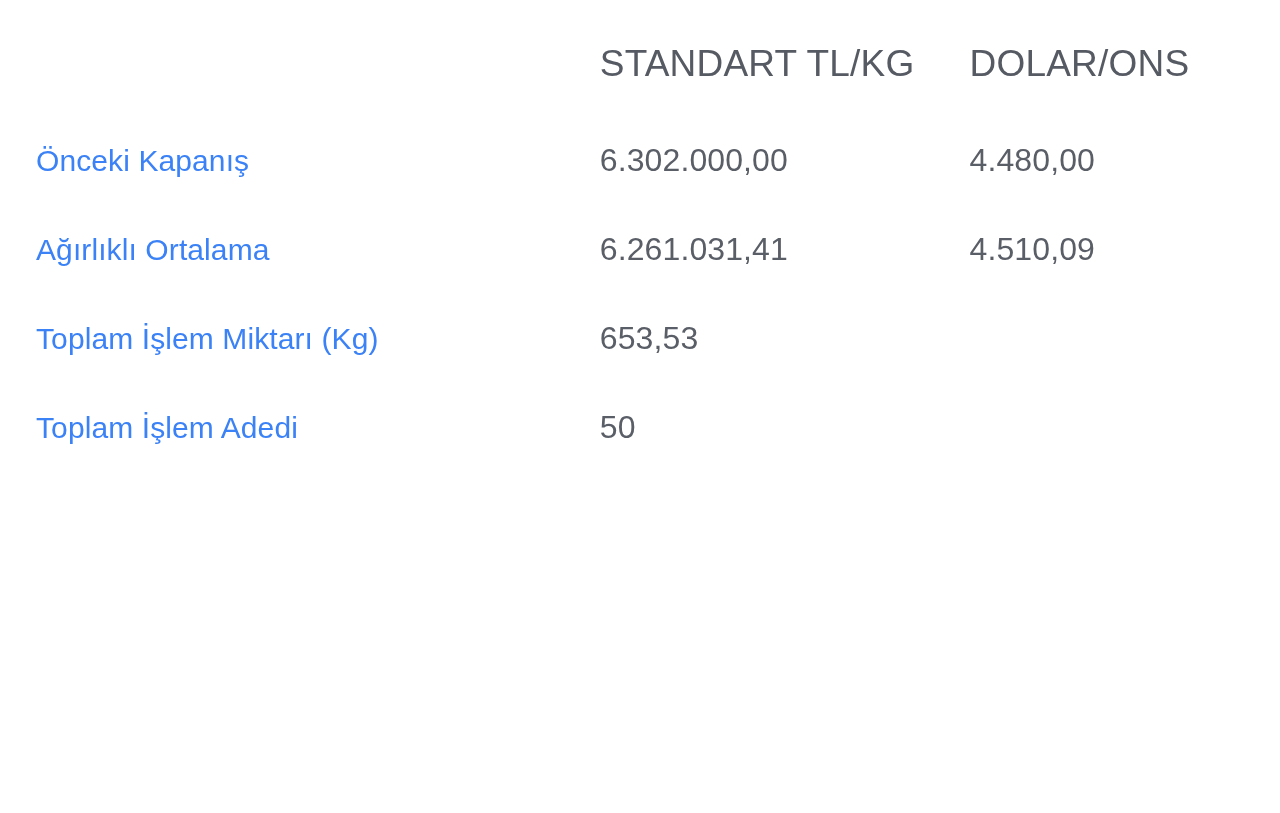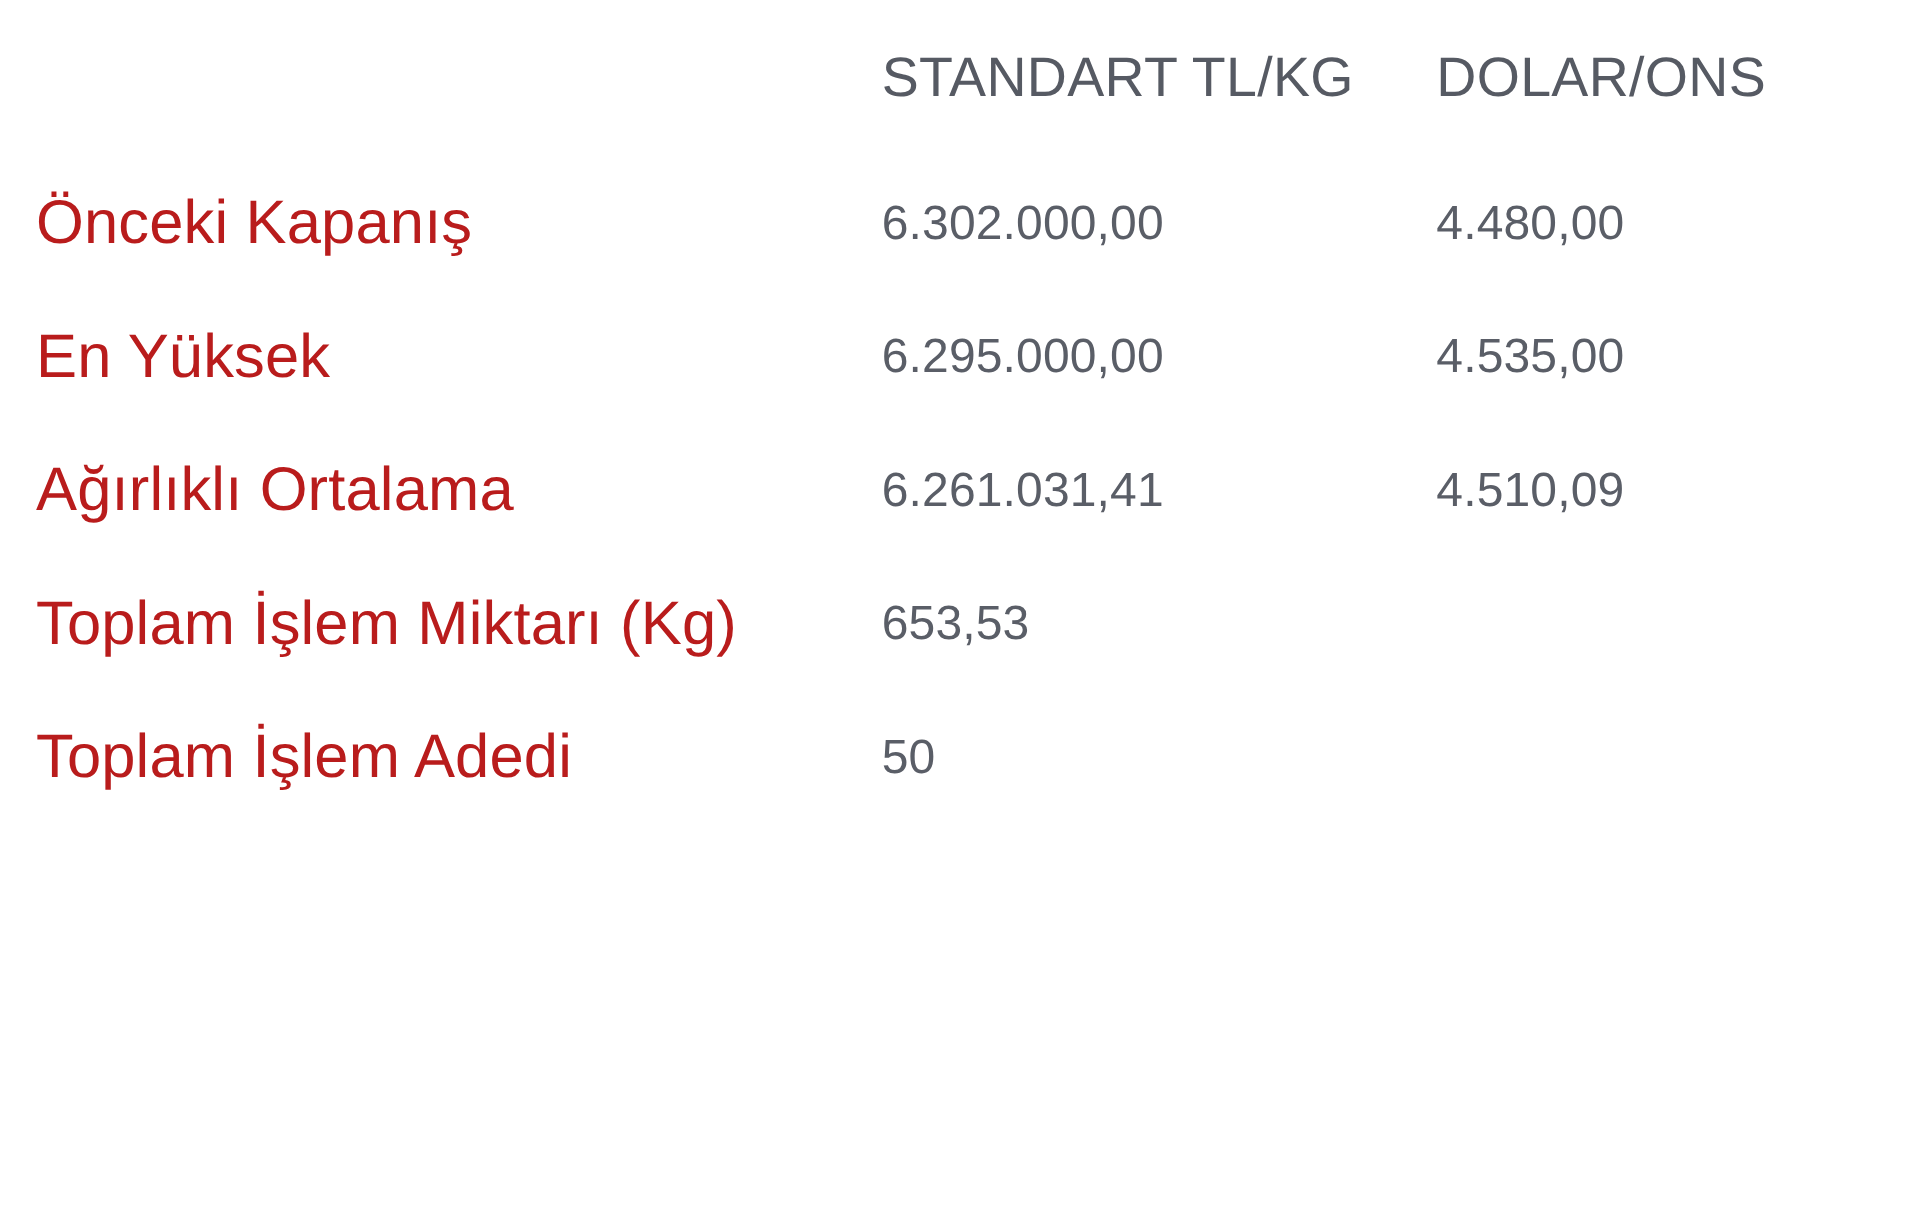--- a/index.html
+++ b/index.html
@@ -13,21 +13,21 @@
     font-family: "Liberation Sans", sans-serif;
     color: #565a63;
     overflow: hidden;
   }
 
   .table-wrap {
     position: relative;
     width: 1280px;
     height: 813px;
     box-sizing: border-box;
-    padding: 0;
+    padding: 12px;
   }
 
   table.quote-table {
     border-collapse: collapse;
     width: 1240px;
     margin-left: 24px;
     table-layout: fixed;
   }
 
   table.quote-table col.c-label { width: 552px; }
@@ -50,22 +50,22 @@
     font-size: 37px;
     color: #565a63;
   }
   .th-tlkg, .th-ons {
     font-size: 37px;
     letter-spacing: 0.2px;
     color: #565a63;
   }
 
   .cell-label {
-    font-size: 41px;
-    color: #b91c1c;
+    font-size: 30px;
+    color: #3b82f6;
     letter-spacing: 0.1px;
   }
   .cell-val {
     font-size: 32px;
     color: #5a5e67;
     letter-spacing: 0.1px;
   }
 
   
   .th-tlkg { padding-left: 0; }
@@ -90,25 +90,20 @@
         <th class="th-ons">DOLAR/ONS</th>
       </tr>
     </thead>
     <tbody>
       <tr class="data-row">
         <td class="cell-label">Önceki Kapanış</td>
         <td class="cell-val">6.302.000,00</td>
         <td class="cell-val">4.480,00</td>
       </tr>
       <tr class="data-row">
-        <td class="cell-label">En Yüksek</td>
-        <td class="cell-val">6.295.000,00</td>
-        <td class="cell-val">4.535,00</td>
-      </tr>
-      <tr class="data-row">
         <td class="cell-label">Ağırlıklı Ortalama</td>
         <td class="cell-val">6.261.031,41</td>
         <td class="cell-val">4.510,09</td>
       </tr>
       <tr class="data-row">
         <td class="cell-label">Toplam İşlem Miktarı (Kg)</td>
         <td class="cell-val spanwide" colspan="2">653,53</td>
       </tr>
       <tr class="data-row">
         <td class="cell-label">Toplam İşlem Adedi</td>

